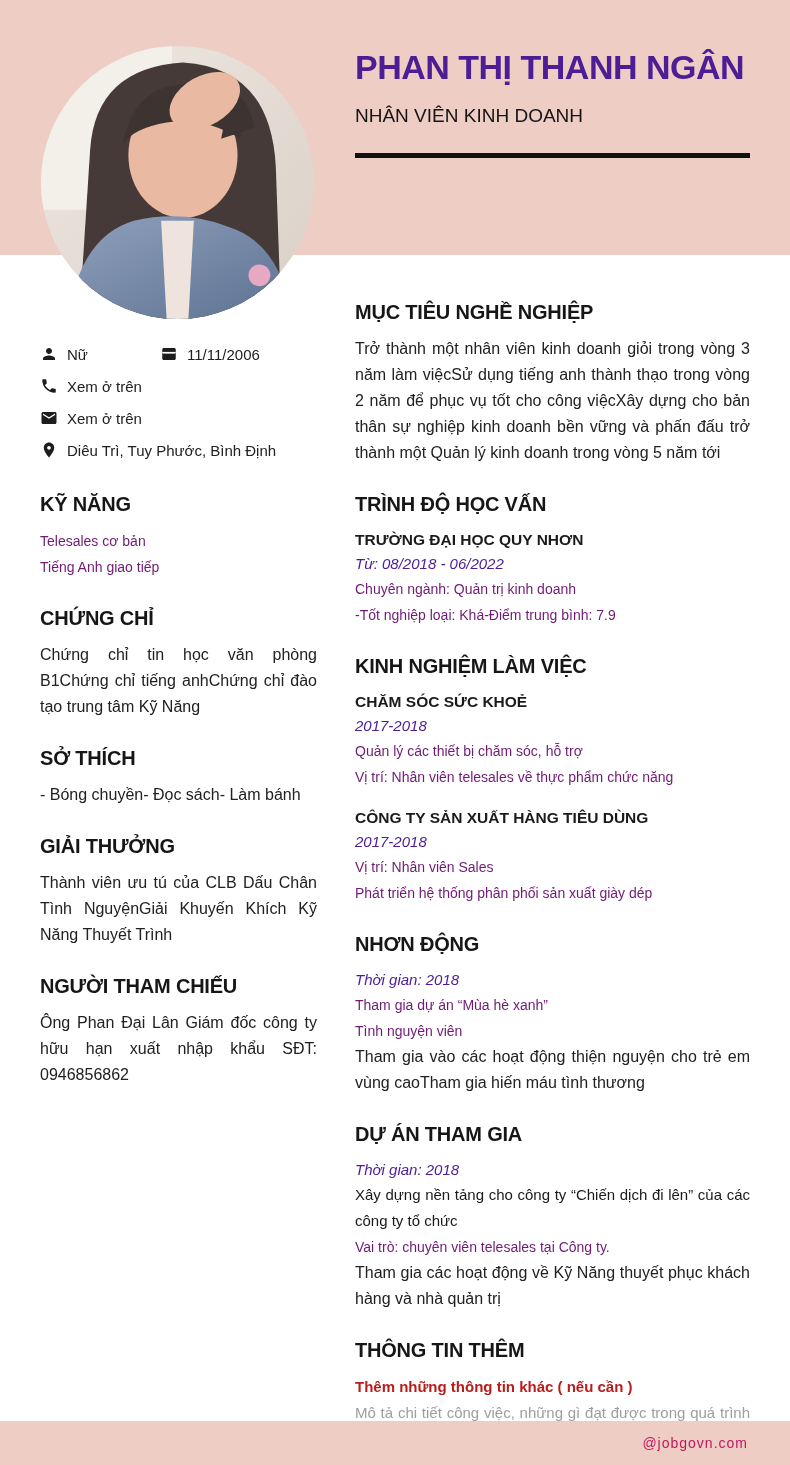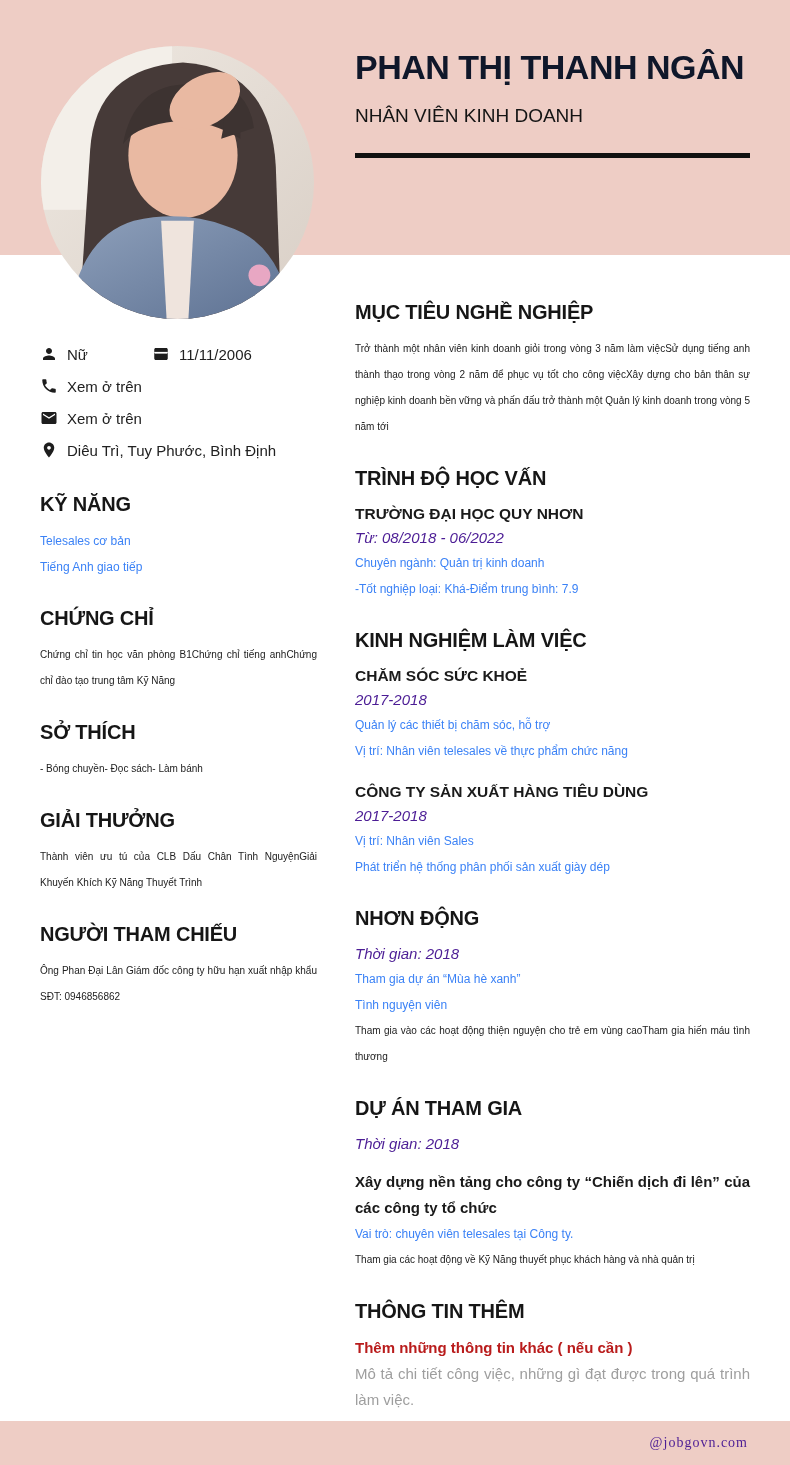--- a/index.html
+++ b/index.html
@@ -40,21 +40,21 @@
     position: absolute;
     top: 0;
     left: 355px;
     width: 395px;
   }
   .name {
     margin-top: 48px;
     font-size: 34px;
     font-weight: bold;
     letter-spacing: -0.5px;
-    color: #0f172a;
+    color: #4c1d95;
     white-space: nowrap;
   }
   .job-title {
     margin-top: 18px;
     font-size: 19px;
     font-weight: normal;
     color: #141414;
   }
   .header-divider {
     margin-top: 26px;
@@ -83,75 +83,74 @@
     line-height: 24px;
     color: #161616;
     margin: 26px 0 12px 0;
     letter-spacing: -0.2px;
   }
   .right-col h2.section-heading:first-child,
   .left-col .contact-list + h2.section-heading { margin-top: 26px; }
   .right-col > h2.section-heading:first-of-type { margin-top: 4px; }
 
   .body-text {
-    font-size: 10px;
+    font-size: 16px;
     line-height: 26px;
     color: #212121;
     text-align: justify;
   }
   .body-line {
-    font-size: 12px;
-    line-height: 26px;
-    color: #3b82f6;
+    font-size: 14px;
+    line-height: 26px;
+    color: #701a75;
   }
 
   
   .contact-list { margin-top: 0; }
   .contact-row {
     display: flex;
     align-items: center;
     height: 32px;
     font-size: 15px;
   }
   .contact-row .icon {
     width: 18px;
     height: 18px;
     margin-right: 9px;
     flex: 0 0 18px;
     display: inline-flex;
     align-items: center;
     justify-content: center;
   }
   .contact-row .icon svg { width: 18px; height: 18px; fill: #1d1d1d; }
-  .contact-pair { display: flex; align-items: flex-end; height: 32px; }
+  .contact-pair { display: flex; align-items: flex-end; height: 32px; gap: 8px; }
   .contact-pair .cell-1 { width: 112px; display: flex; align-items: center; }
   .contact-pair .cell-2 { display: flex; align-items: center; }
 
   
   .sub-heading {
     font-size: 15.5px;
     font-weight: bold;
     line-height: 24px;
     color: #1a1a1a;
   }
   .period {
     font-size: 15px;
     font-style: italic;
     line-height: 24px;
     color: #4c1d95;
   }
   .job-block { margin-bottom: 16px; }
   .job-block:last-child { margin-bottom: 0; }
   .bold-line {
     font-size: 15px;
-    font-weight: bold;
+    font-weight: normal;
     line-height: 26px;
     text-align: justify;
     color: #1a1a1a;
-    margin-top: 13px;
   }
   .note-subtitle {
     font-size: 15px;
     font-weight: bold;
     line-height: 26px;
     color: #b91c1c;
   }
   .gray-note {
     font-size: 15px;
     line-height: 26px;
@@ -165,24 +164,24 @@
     left: 0; bottom: 0;
     width: 790px;
     height: 44px;
     background: var(--pink, #eecdc5);
     display: flex;
     align-items: center;
     justify-content: flex-end;
     padding-right: 42px;
   }
   .footer .watermark {
-    font-family: Liberation Serif, serif;
+    font-family: Liberation Sans, sans-serif;
     font-size: 14px;
     letter-spacing: 1px;
-    color: #4c1d95;
+    color: #be185d;
   }
 </style>
 </head>
 <body>
 
 <div class="page">
 
   <div class="header-band"></div>
 
   <div class="photo">

